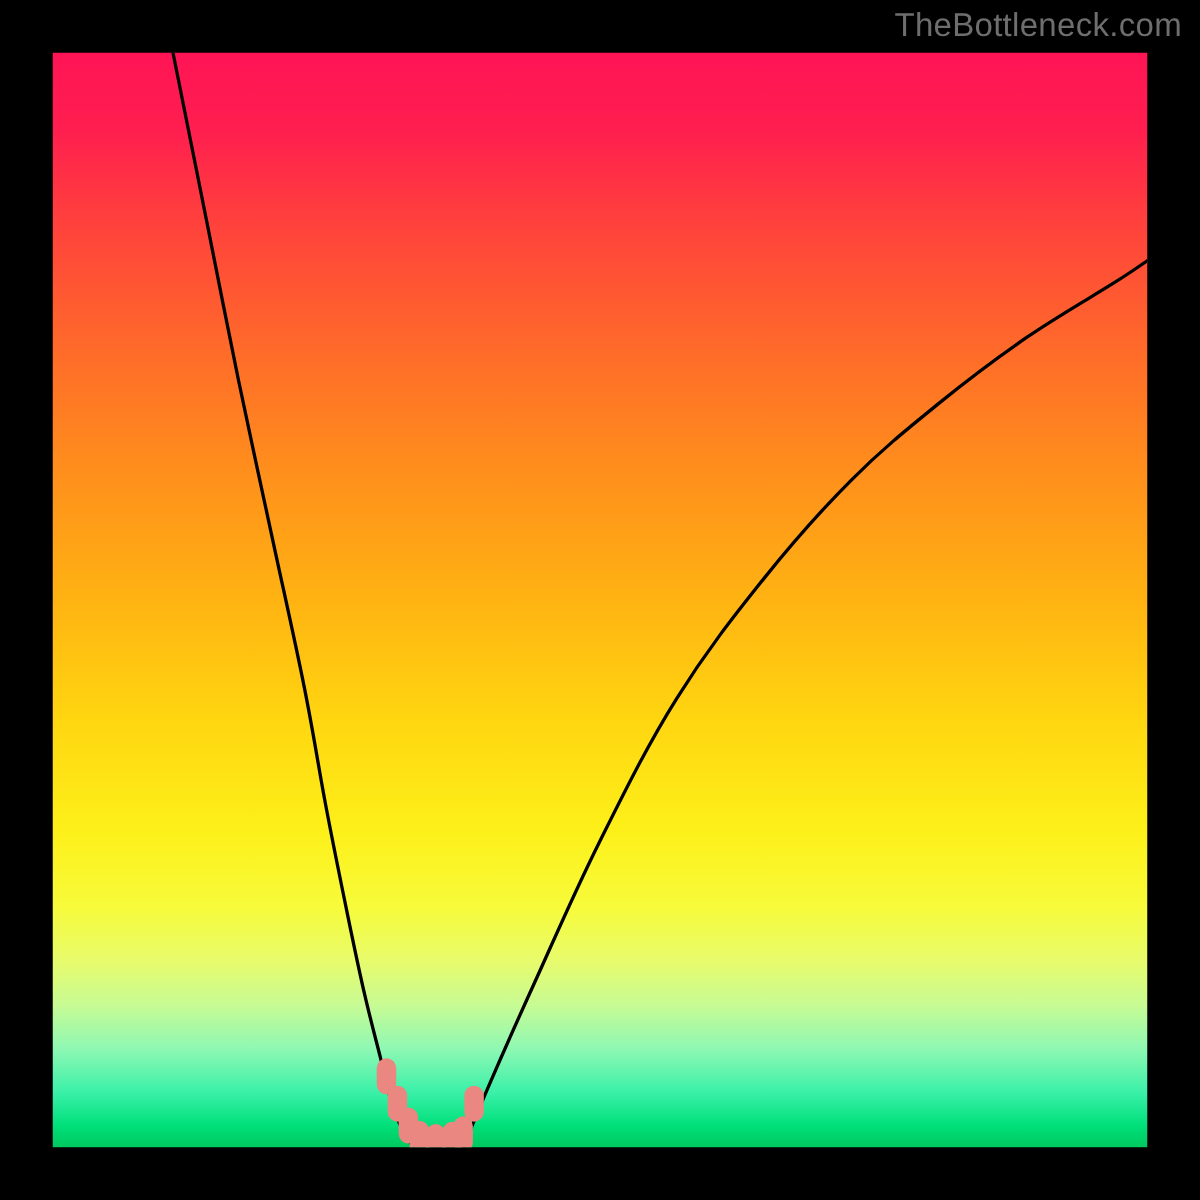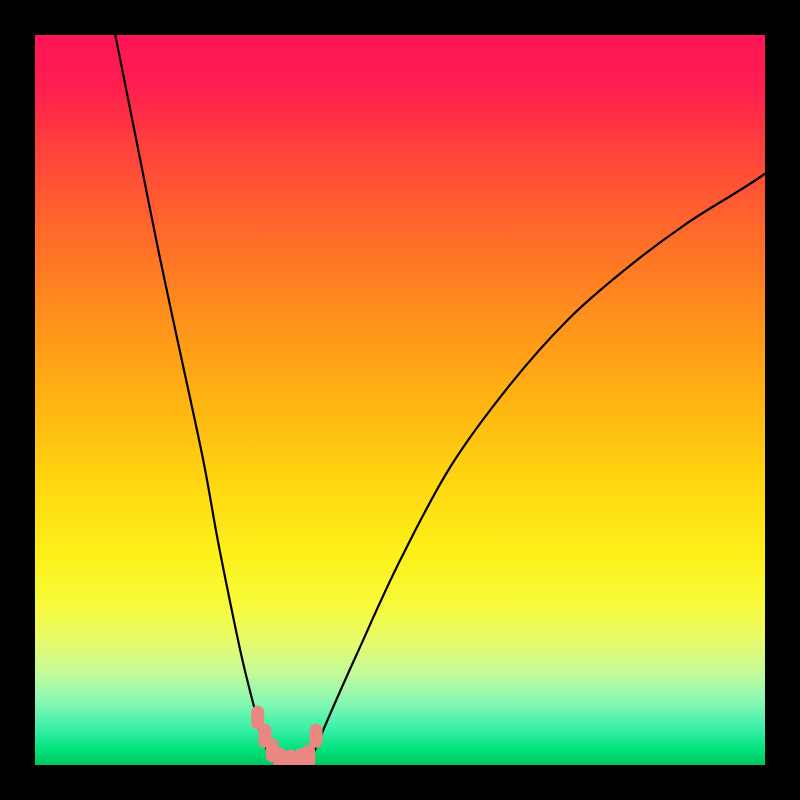--- a/index.html
+++ b/index.html
@@ -88,13 +88,14 @@
           <rect x="230.75" y="703.4" width="13" height="24" rx="6.5" ry="6.5" fill="#e98780"></rect>
           <rect x="238.05" y="712.16" width="13" height="24" rx="6.5" ry="6.5" fill="#e98780"></rect>
           <rect x="248.99999999999997" y="714.35" width="13" height="24" rx="6.5" ry="6.5" fill="#e98780"></rect>
           <rect x="259.95" y="712.89" width="13" height="24" rx="6.5" ry="6.5" fill="#e98780"></rect>
           <rect x="267.25" y="709.24" width="13" height="24" rx="6.5" ry="6.5" fill="#e98780"></rect>
           <rect x="274.55" y="688.8" width="13" height="24" rx="6.5" ry="6.5" fill="#e98780"></rect>
         </g>
     </svg>
   </div>
 
+  <div class="watermark">TheBottleneck.com</div>
 </div>
 
 </body></html>

